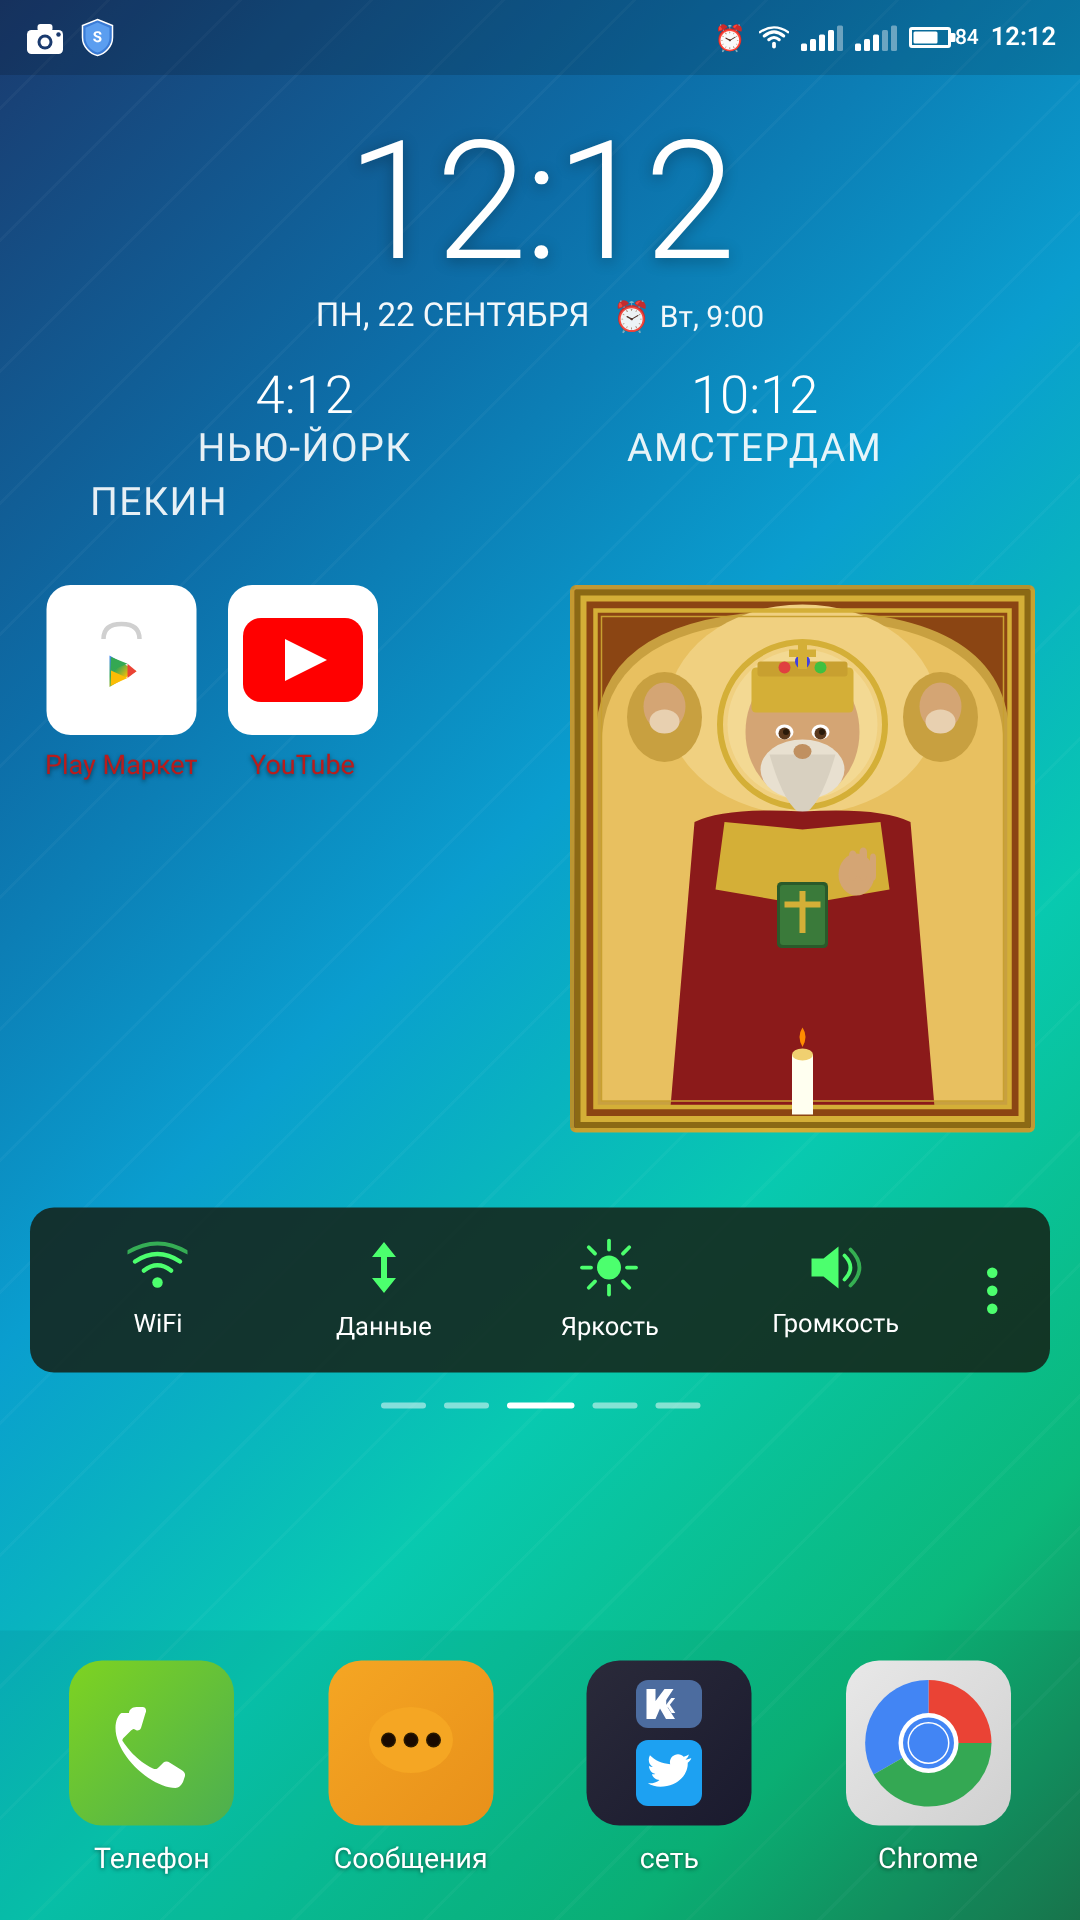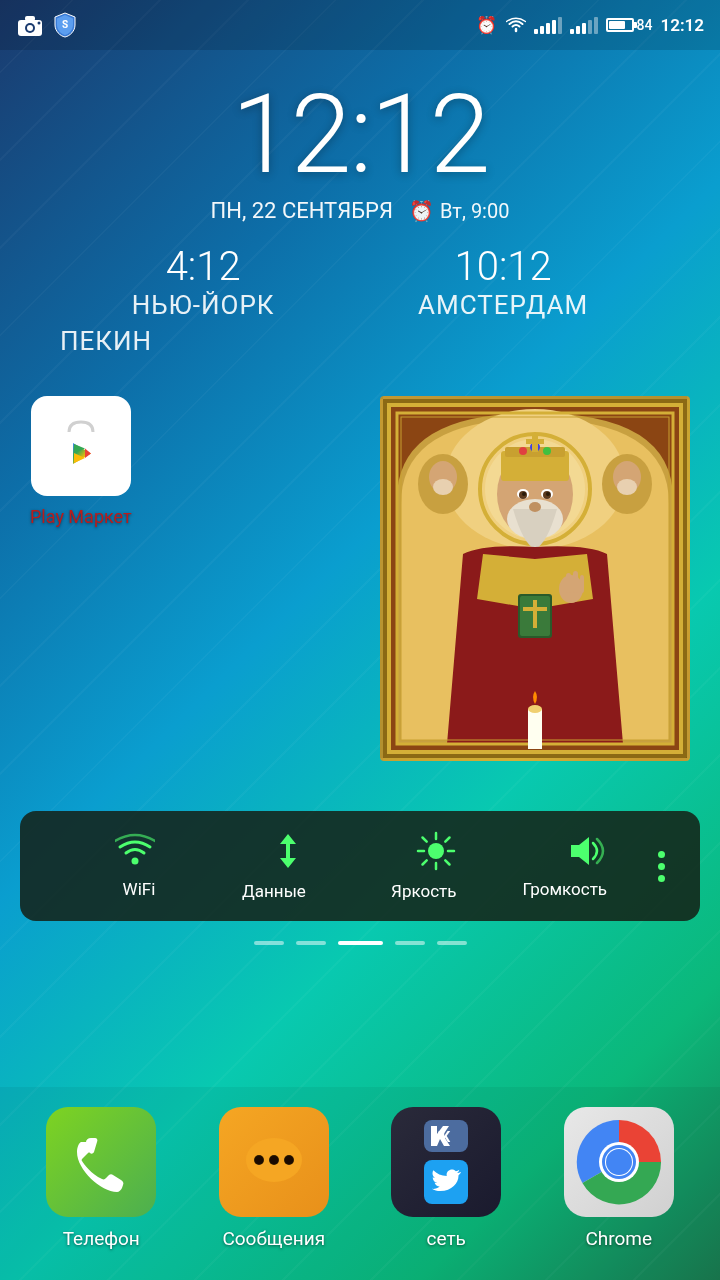--- a/index.html
+++ b/index.html
@@ -117,21 +117,21 @@
       margin-top: 20px;
       padding: 0 60px;
     }
 
     .world-clock-item {
       text-align: center;
       color: white;
     }
 
     .world-clock-time {
-      font-size: 40px;
+      font-size: 35px;
       font-weight: 300;
     }
 
     .world-clock-city {
       font-size: 26px;
       opacity: 0.9;
       font-weight: 400;
       letter-spacing: 1px;
     }
 
@@ -207,21 +207,21 @@
       border-radius: 16px;
       padding: 20px 10px;
       display: flex;
       align-items: center;
       justify-content: space-around;
     }
 
     .qs-item {
       display: flex;
       flex-direction: column;
-      align-items: flex-end;
+      align-items: center;
       gap: 10px;
       color: #4cff6e;
       cursor: pointer;
       min-width: 100px;
     }
 
     .qs-label {
       font-size: 17px;
       color: white;
     }
@@ -499,20 +499,29 @@
 
         <path d="M25 30 L25 39 L36 34.5 Z" fill="#34a853"></path>
         <path d="M25 39 L25 49 L36 44 Z" fill="#fbbc05"></path>
         <path d="M36 34.5 L36 44 L42 39.5 Z" fill="#ea4335"></path>
         <path d="M25 30 L36 34.5 L36 24 Z" fill="#4285f4" opacity="0"></path>
       </svg>
     </div>
     <span class="app-label">Play Маркет</span>
   </div>
 
+  <div class="app-icon-wrapper">
+    <div class="youtube-icon">
+      <svg width="80" height="56" viewBox="0 0 80 56">
+        <rect x="0" y="0" width="80" height="56" rx="12" fill="#ff0000"></rect>
+        <polygon points="28,14 28,42 56,28" fill="white"></polygon>
+      </svg>
+    </div>
+    <span class="app-label">YouTube</span>
+  </div>
 
   <div class="saint-icon">
     <svg width="304" height="359" viewBox="0 0 304 359">
 
       <rect x="0" y="0" width="304" height="359" fill="#8B6914"></rect>
       <rect x="4" y="4" width="296" height="351" fill="#D4AF37"></rect>
       <rect x="8" y="8" width="288" height="343" fill="#8B4513"></rect>
 
       <path d="M14 100 Q14 14 152 14 Q290 14 290 100 L290 345 L14 345 Z" fill="#c8a040"></path>
       <path d="M18 105 Q18 20 152 20 Q286 20 286 105 L286 341 L18 341 Z" fill="#e8c060"></path>

